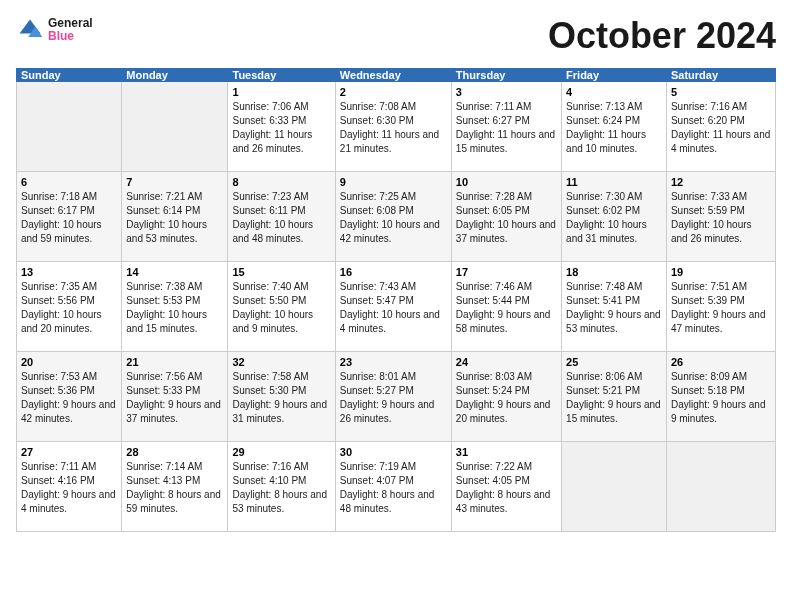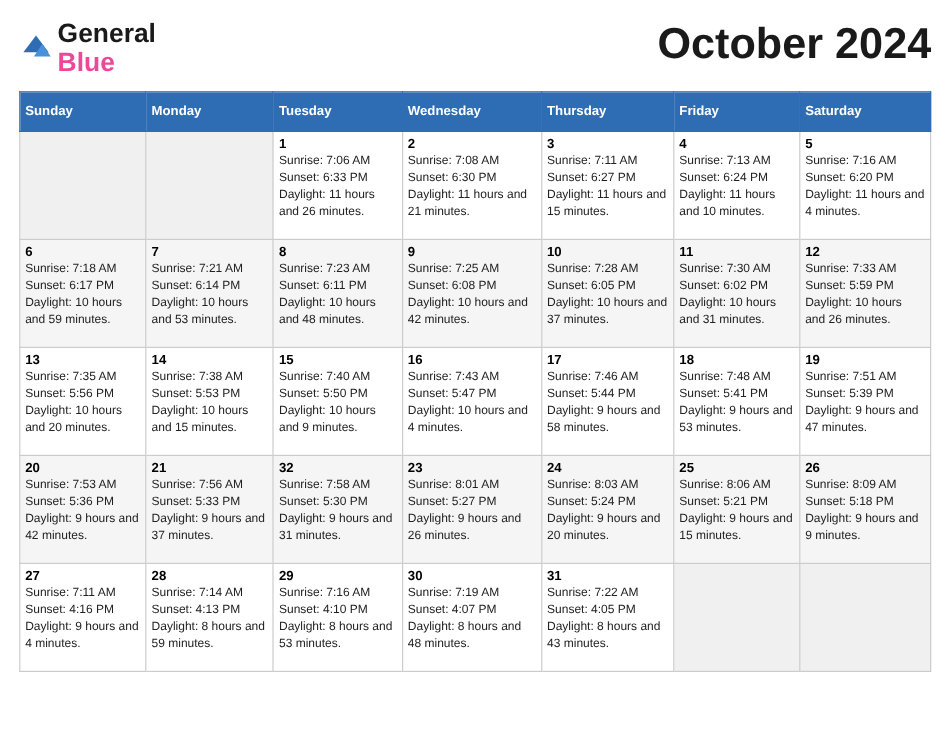--- a/index.html
+++ b/index.html
@@ -15,21 +15,21 @@
       justify-content: space-between;
       align-items: flex-start;
       margin-bottom: 12px;
     }
     .logo {
       display: flex;
       align-items: center;
       gap: 4px;
     }
     .logo-text {
-      font-size: 22px;
+      font-size: 12px;
       font-weight: bold;
       color: #1a1a1a;
       line-height: 1.1;
     }
     .logo-text span {
       color: #ec4899;
     }
     .logo-icon {
       width: 28px;
       height: 28px;
@@ -49,21 +49,21 @@
       color: #1a1a1a;
     }
     table {
       width: 100%;
       border-collapse: collapse;
       font-size: 10.5px;
     }
     thead tr th {
       background-color: #2e6db4;
       color: #fff;
-      padding: 10px 4px;
+      padding: 0 4px;
       text-align: left;
       font-size: 11px;
       border: 1px solid #2e6db4;
     }
     tbody tr td {
       border: 1px solid #ccc;
       padding: 4px 4px;
       vertical-align: top;
       min-height: 80px;
       height: 90px;

